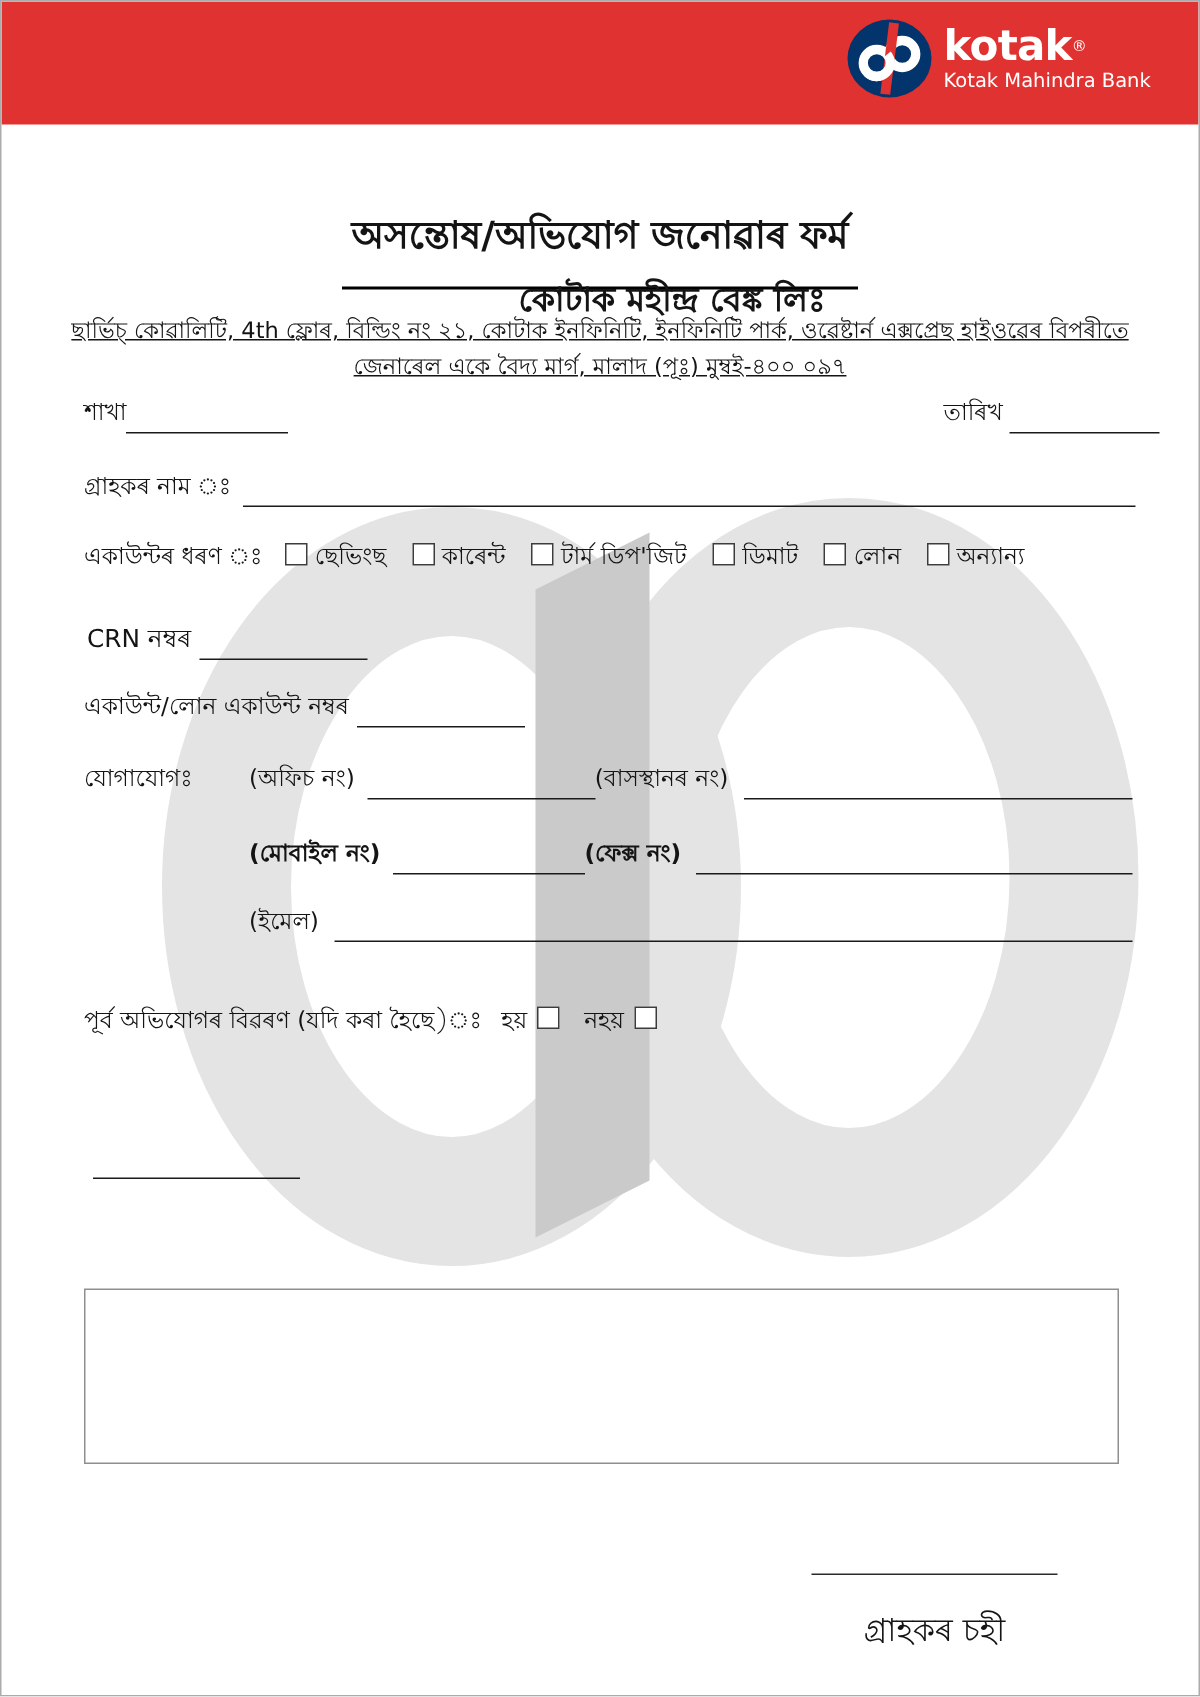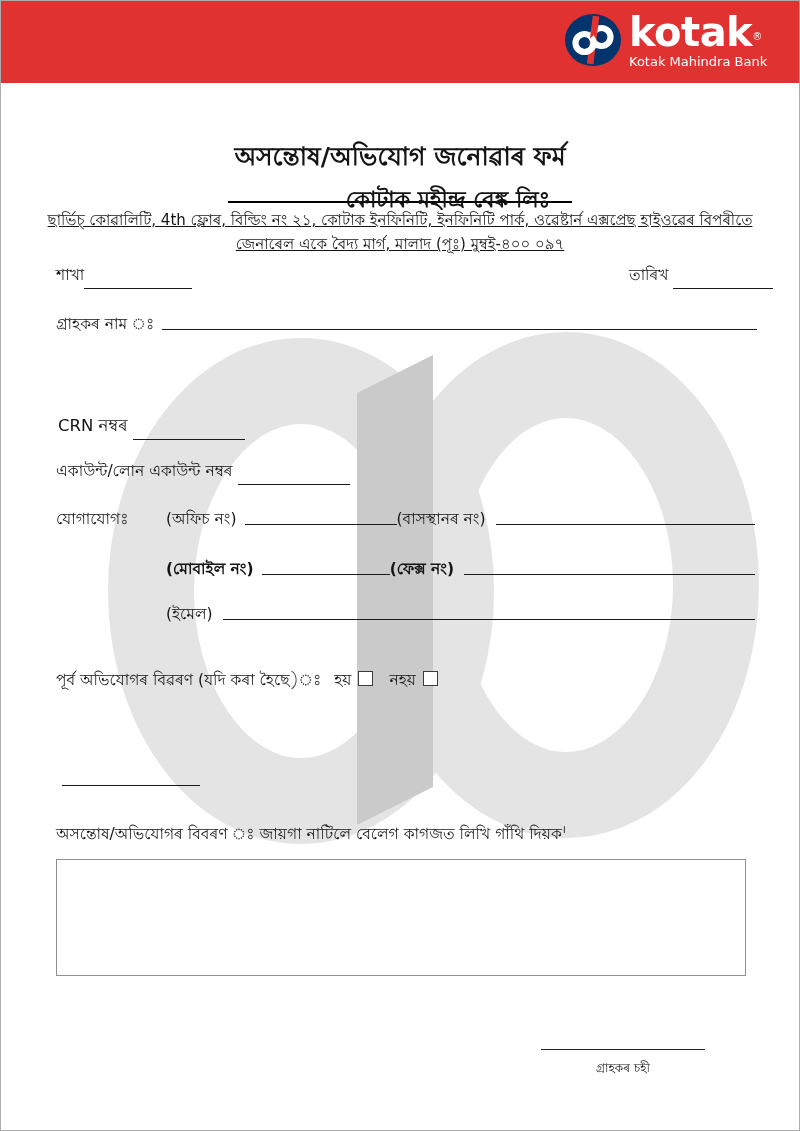--- a/index.html
+++ b/index.html
@@ -7,42 +7,42 @@
     position:relative; width:800px; height:1131px; margin:0 auto;
     background:#ffffff; border:1px solid #ababab; box-sizing:border-box;
     font-family:"DejaVu Sans","Liberation Sans",sans-serif; color:#141414;
     overflow:hidden;
   }
   
   .header-band { position:absolute; top:0; left:0; width:100%; height:82px; background:#e03331; }
   .logo-wrap { position:absolute; top:11px; left:563px; display:flex; align-items:center; }
   .logo-symbol { display:block; }
   .logo-text { margin-left:7px; color:#ffffff; line-height:1; }
-  .brand-word { font-size:40px; font-weight:bold; letter-spacing:-0.5px; }
+  .brand-word { font-size:28px; font-weight:bold; letter-spacing:-0.5px; }
   .brand-reg { font-size:10px; vertical-align:super; }
   .brand-sub { font-size:13px; margin-top:3px; }
   
   .watermark { position:absolute; top:328px; left:0; z-index:0; pointer-events:none; }
   
   .row { position:absolute; z-index:2; font-size:15.5px; white-space:nowrap; }
-  .flexrow { display:flex; align-items:flex-start; }
+  .flexrow { display:flex; align-items:flex-end; }
   .center { width:100%; text-align:center; }
   .page-title { font-size:25px; font-weight:bold; display:inline-block;
-                border-bottom:2.5px solid #000; padding:0 6px 21px 6px; }
+                border-bottom:2.5px solid #000; padding:0 6px 11px 6px; }
   .bank-name { font-size:22px; font-weight:bold;padding-left:48px; }
   .addr { font-size:15px;text-decoration:underline; }
   .blank { display:inline-block; border-bottom:1.5px solid #1a1a1a; height:17px; vertical-align:bottom; }
   .checkbox { display:inline-block; width:13px; height:13px; border:1.4px solid #3c3c3c;
               background:#fff; vertical-align:-1px; margin:0 5px 0 10px; }
   .opt-label { margin-right:2px; }
   .desc-box { position:absolute; z-index:2; left:55px; top:858px; width:688px; height:115px;
               border:1px solid #8f8f8f; background:transparent; }
   .sig-wrap { position:absolute; z-index:2; left:540px; top:1040px; width:164px; text-align:center; }
   .sig-line { border-bottom:1.6px solid #2a2a2a; height:8px; }
-  .sig-label { font-size:12px; margin-top:9px; }
+  .sig-label { font-size:21px; margin-top:21px; }
   .footnote-mark { font-size:11px; vertical-align:super; }
 </style>
 </head>
 <body>
 
 <div class="page">
 
   <div class="header-band" style="background: rgb(224, 51, 49);">
     <div class="logo-wrap">
       <svg class="logo-symbol" width="58" height="54" viewBox="0 0 58 54">
@@ -79,20 +79,29 @@
   </div>
   <div class="row" style="top:262px; left:628px;">
     <span>তাৰিখ</span> <span class="blank" style="width:100px;"></span>
   </div>
 
   <div class="row flexrow" style="top:311px; left:55px; right:42px;">
     <span>গ্ৰাহকৰ নাম ঃ</span>
     <span class="blank" style="flex:1; margin-left:8px;"></span>
   </div>
 
+  <div class="row" style="top:358px; left:55px;">
+    <span>একাউন্টৰ ধৰণ ঃ</span>
+    <span class="checkbox"></span><span class="opt-label">ছেভিংছ</span>
+    <span class="checkbox"></span><span class="opt-label">কাৰেন্ট</span>
+    <span class="checkbox"></span><span class="opt-label">টাৰ্ম ডিপ'জিট</span>
+    <span class="checkbox"></span><span class="opt-label">ডিমাট</span>
+    <span class="checkbox"></span><span class="opt-label">লোন</span>
+    <span class="checkbox"></span><span class="opt-label">অন্যান্য</span>
+  </div>
 
   <div class="row" style="top:412px; left:57px; font-size:16.5px;">
     <span>CRN নম্বৰ</span> <span class="blank" style="width:112px;"></span>
   </div>
 
   <div class="row" style="top:458px; left:55px;">
     <span>একাউন্ট/লোন একাউন্ট নম্বৰ</span> <span class="blank" style="width:112px;"></span>
   </div>
 
   <div class="row flexrow" style="top:506px; left:55px; right:44px;">
@@ -119,23 +128,20 @@
     <span>পূৰ্ব অভিযোগৰ বিৱৰণ (যদি কৰা হৈছে)ঃ</span>
     <span style="margin-left:8px;margin-top:13px;">হয়</span><span class="checkbox" style="margin-left:7px;"></span>
     <span style="margin-left:6px;">নহয়</span><span class="checkbox" style="margin-left:7px;"></span>
   </div>
 
 
   <div class="row" style="top:767px; left:55px;">
     <span class="blank" style="width:138px; margin-left:6px;"></span>
   </div>
 
-  <div class="row" style="top:820px; left:55px;">
-    <span>অসন্তোষ/অভিযোগৰ বিবৰণ ঃ জায়গা নাটিলে বেলেগ কাগজত লিখি গাঁথি দিয়ক</span><span class="footnote-mark">।</span>
-  </div>
 
   <div class="desc-box"></div>
 
   <div class="sig-wrap">
     <div class="sig-line"></div>
     <div class="sig-label">গ্ৰাহকৰ চহী</div>
   </div>
 
 </div>
 

